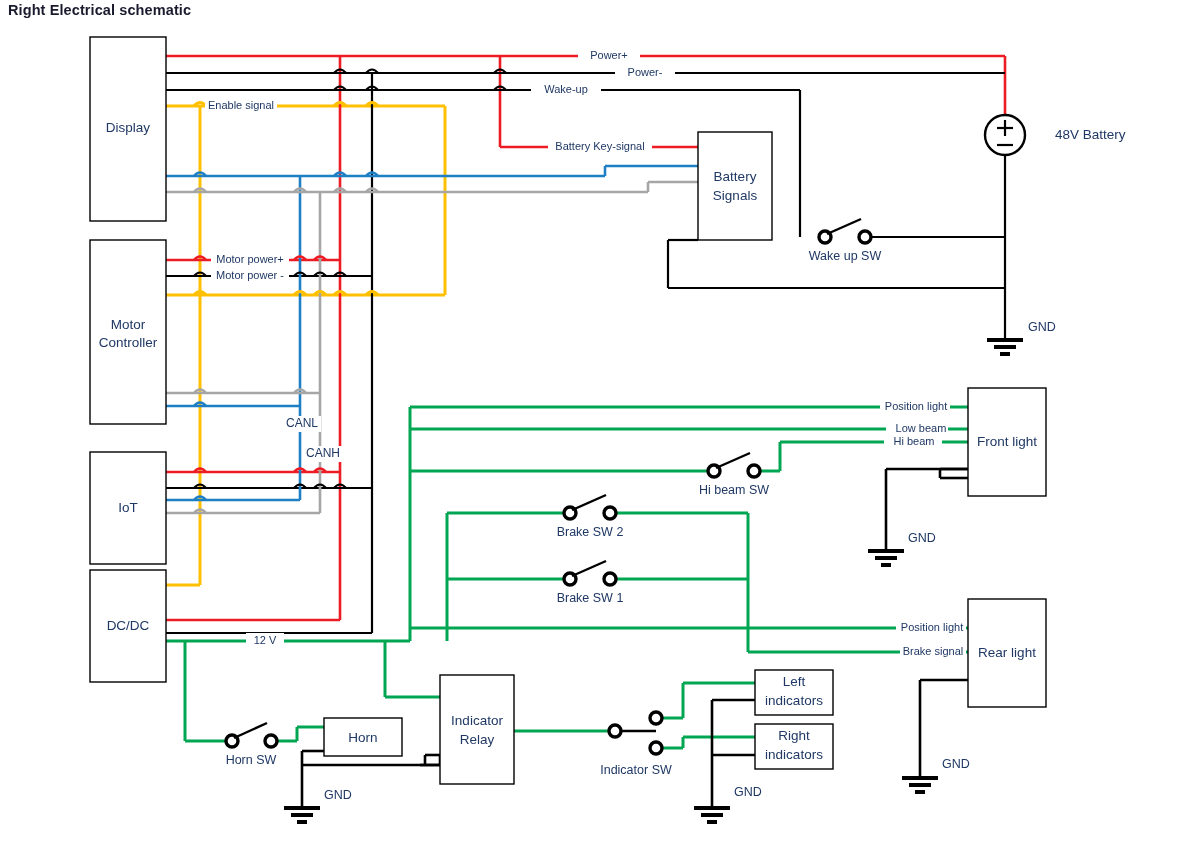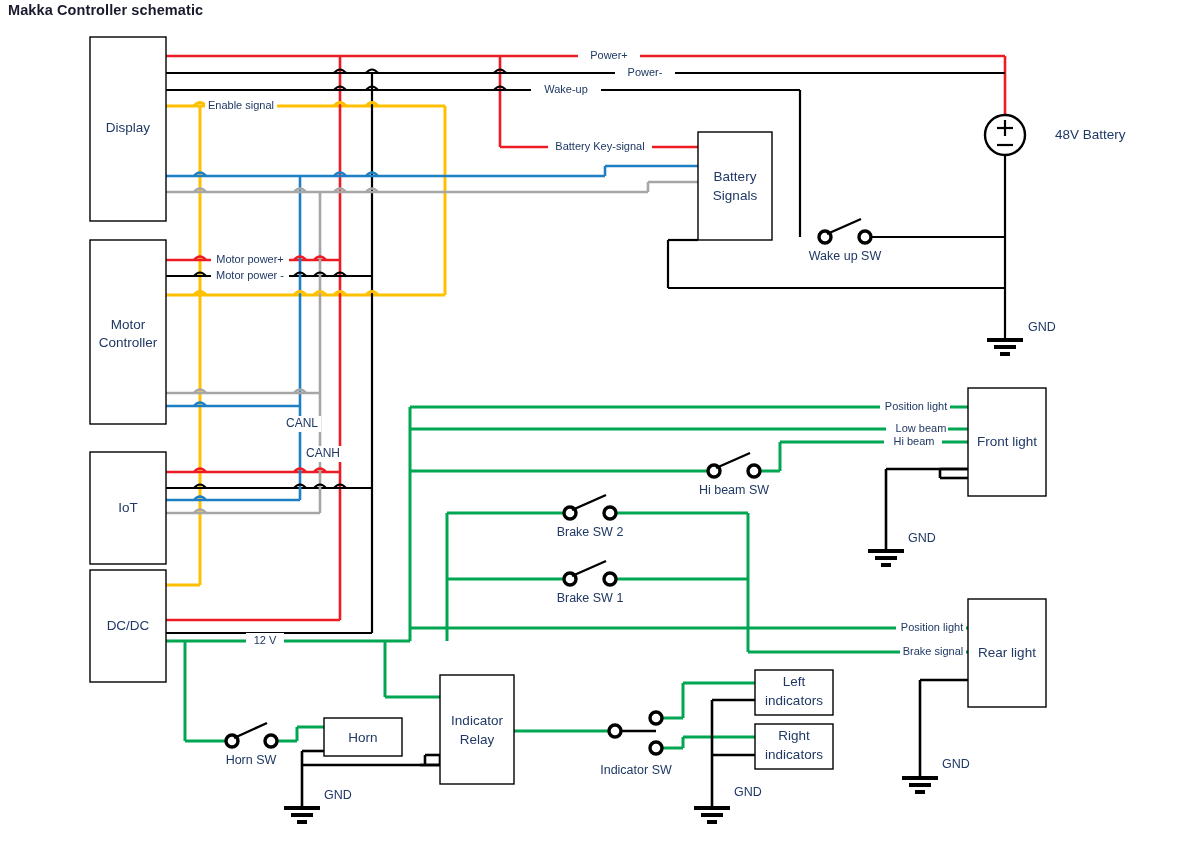--- a/index.html
+++ b/index.html
@@ -82,21 +82,21 @@
   }
   .lbl-bg {
     fill: #ffffff;
   }
 </style>
 </head>
 <body>
 
 <div id="root">
 
-  <div id="title">Makka Controller schematic</div>
+  <div id="title">Right Electrical schematic</div>
 
   <svg class="schematic" viewBox="0 0 1184 841">
 
     <g fill="none" stroke="#FFC000" stroke-width="3">
 
       <path d="M166,106 L445,106"></path>
 
       <path d="M445,106 L445,295"></path>
       <path d="M445,295 L166,295"></path>
 

